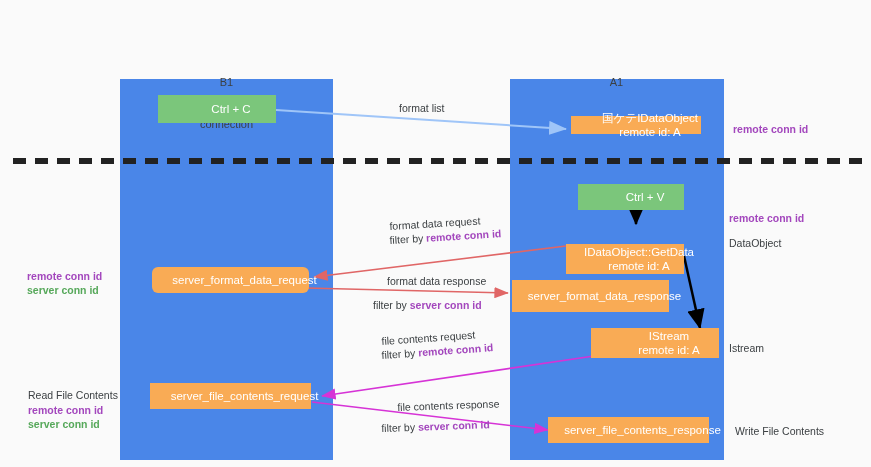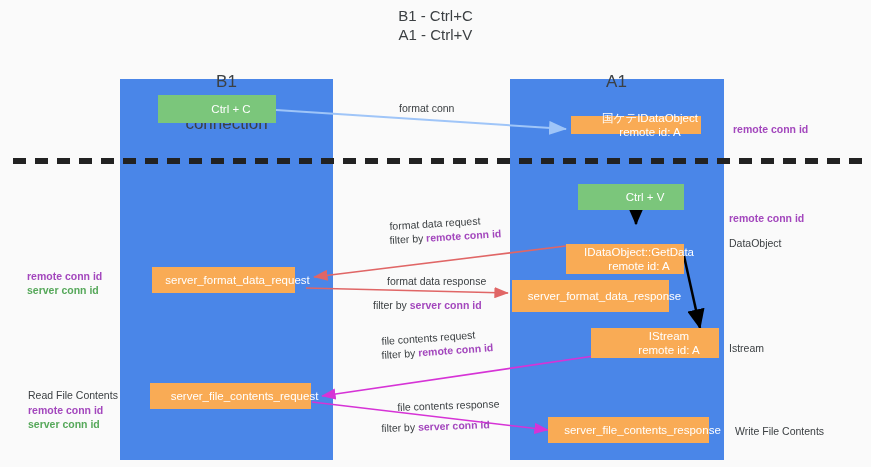--- a/index.html
+++ b/index.html
@@ -33,21 +33,21 @@
     text-align: center;
     font-size: 15px;
     color: #3c4043;
     line-height: 19px;
     white-space: pre;
   }
 
   
   .col-head {
     text-align: center;
-    font-size: 17px;
+    font-size: 11px;
     color: #3c4043;
     line-height: 14px;
     white-space: pre;
   }
 
   
   .node {
     display: flex;
     align-items: center;
     justify-content: center;
@@ -116,54 +116,52 @@
 
     <line x1="306" y1="288" x2="508" y2="293" stroke="#e06666" stroke-width="1.6" marker-end="url(#ah-red)"></line>
 
     <line x1="684" y1="256" x2="700" y2="328" stroke="#000000" stroke-width="2.5" marker-end="url(#ah-black)"></line>
 
     <line x1="594" y1="356" x2="322" y2="396" stroke="#d633d6" stroke-width="1.6" marker-end="url(#ah-magenta)"></line>
 
     <line x1="312" y1="402" x2="548" y2="430" stroke="#d633d6" stroke-width="1.6" marker-end="url(#ah-magenta)"></line>
   </svg>
 
-  <div class="abs title">B1 - Ctrl+C
-A1 - Ctrl+V</div>
 
   <div class="abs col-head" style="left:140px; top:47px; width:173px;">
     <div>B1</div>
     <div>connection</div>
   </div>
   <div class="abs col-head" style="left:530px; top:47px; width:173px;">
     <div>A1</div>
     <div>remote</div>
   </div>
 
   <div class="abs node green" style="left:158px; top:95px; width:118px; height:28px;">Ctrl + C</div>
 
   <div class="abs node orange" style="left:571px; top:116px; width:130px; height:18px;">国ケテIDataObject
 remote id: A</div>
 
   <div class="abs node green" style="left:578px; top:184px; width:106px; height:26px;">Ctrl + V</div>
 
   <div class="abs node orange" style="left:566px; top:244px; width:118px; height:30px;">IDataObject::GetData
 remote id: A</div>
 
-  <div class="abs node orange" style="left:152px; top:267px; width:143px; height:26px;">server_format_data_request</div>
+  <div class="abs node orange" style="left:152px; top:267px; width:157px; height:26px;border-radius:6px;">server_format_data_request</div>
 
   <div class="abs node orange" style="left:512px; top:280px; width:157px; height:32px;">server_format_data_response</div>
 
   <div class="abs node orange" style="left:591px; top:328px; width:128px; height:30px;">IStream
 remote id: A</div>
 
   <div class="abs node orange" style="left:150px; top:383px; width:161px; height:26px;">server_file_contents_request</div>
 
   <div class="abs node orange" style="left:548px; top:417px; width:161px; height:26px;">server_file_contents_response</div>
 
-  <div class="abs edge-label" style="left:399px; top:101px;">format conn</div>
+  <div class="abs edge-label" style="left:399px; top:101px;">format list</div>
 
   <div class="abs edge-label" style="left:389px; top:219px; transform:rotate(-3.5deg); transform-origin:left top;">
     <div>format data request</div>
   </div>
   <div class="abs edge-label" style="left:389px; top:233px; transform:rotate(-3.5deg); transform-origin:left top;">
     <span>filter by </span><span class="hl-remote">remote conn id</span>
   </div>
 
   <div class="abs edge-label" style="left:387px; top:274px;">format data response</div>
   <div class="abs edge-label" style="left:373px; top:298px;">

